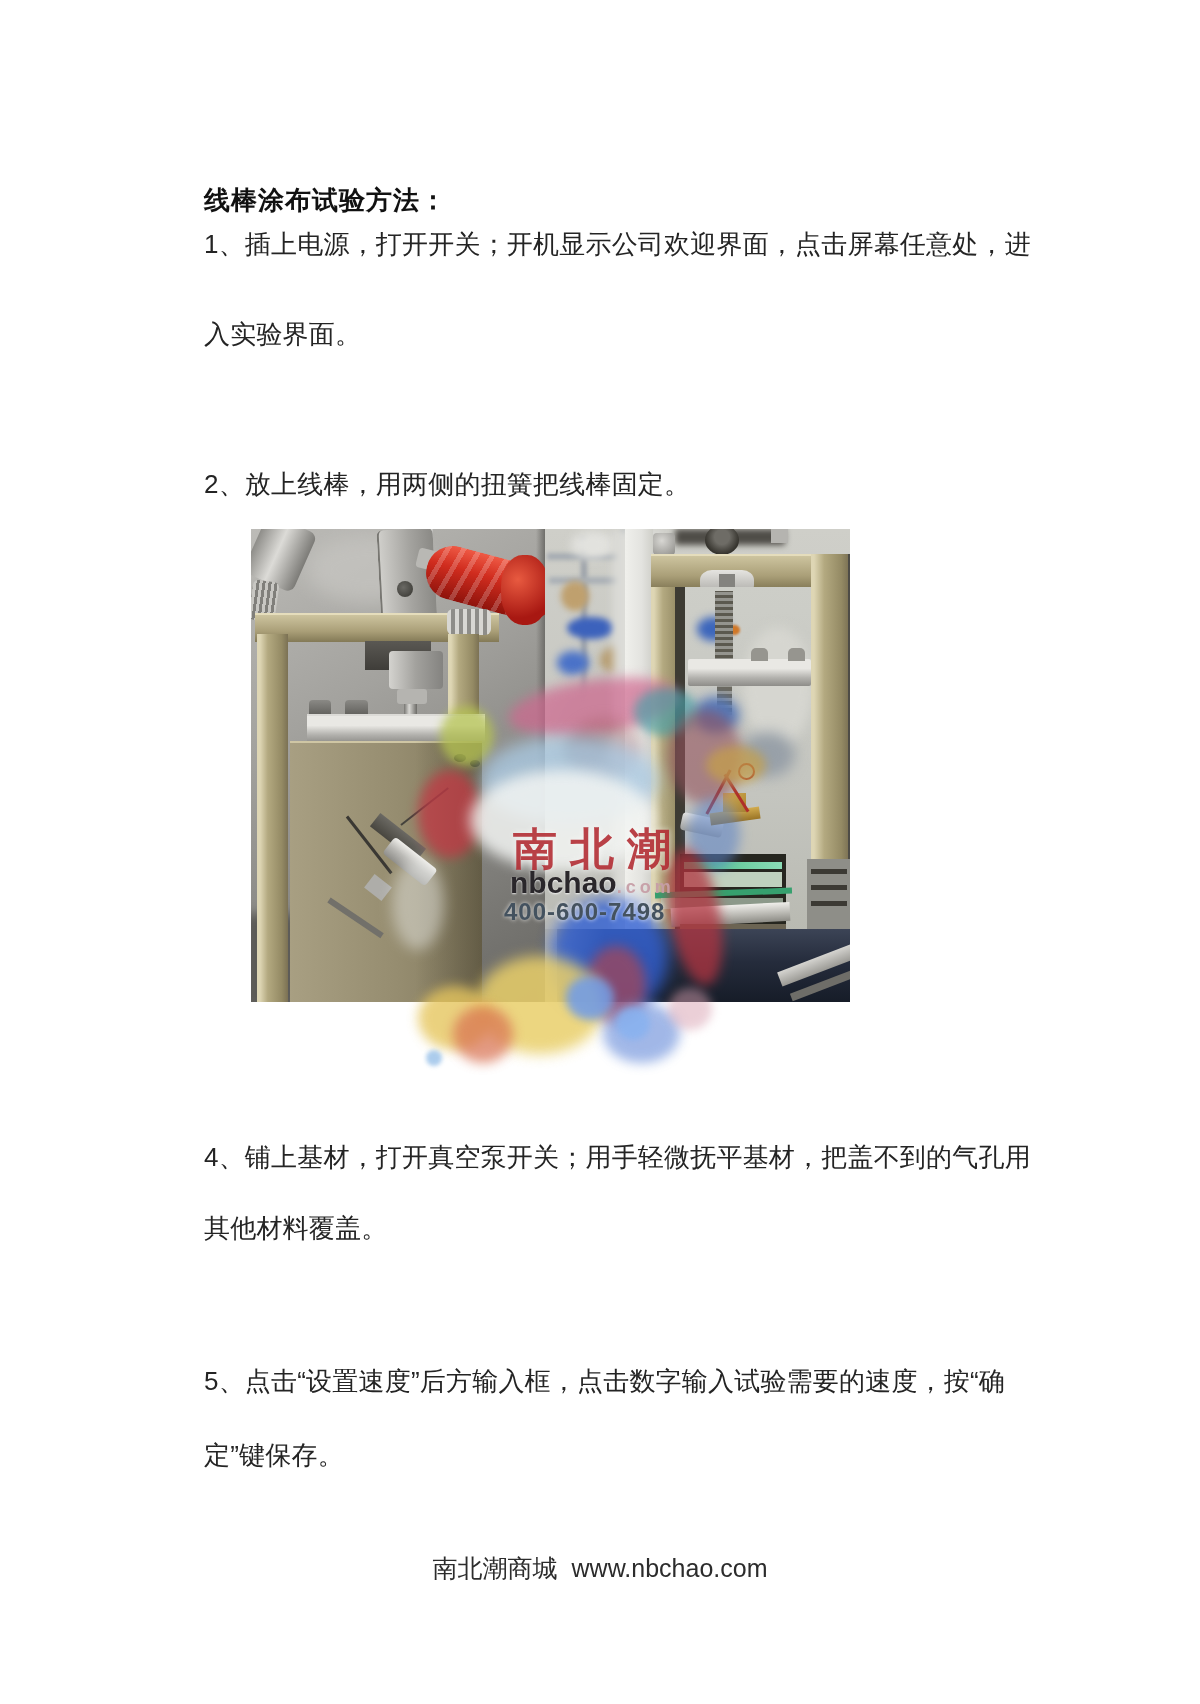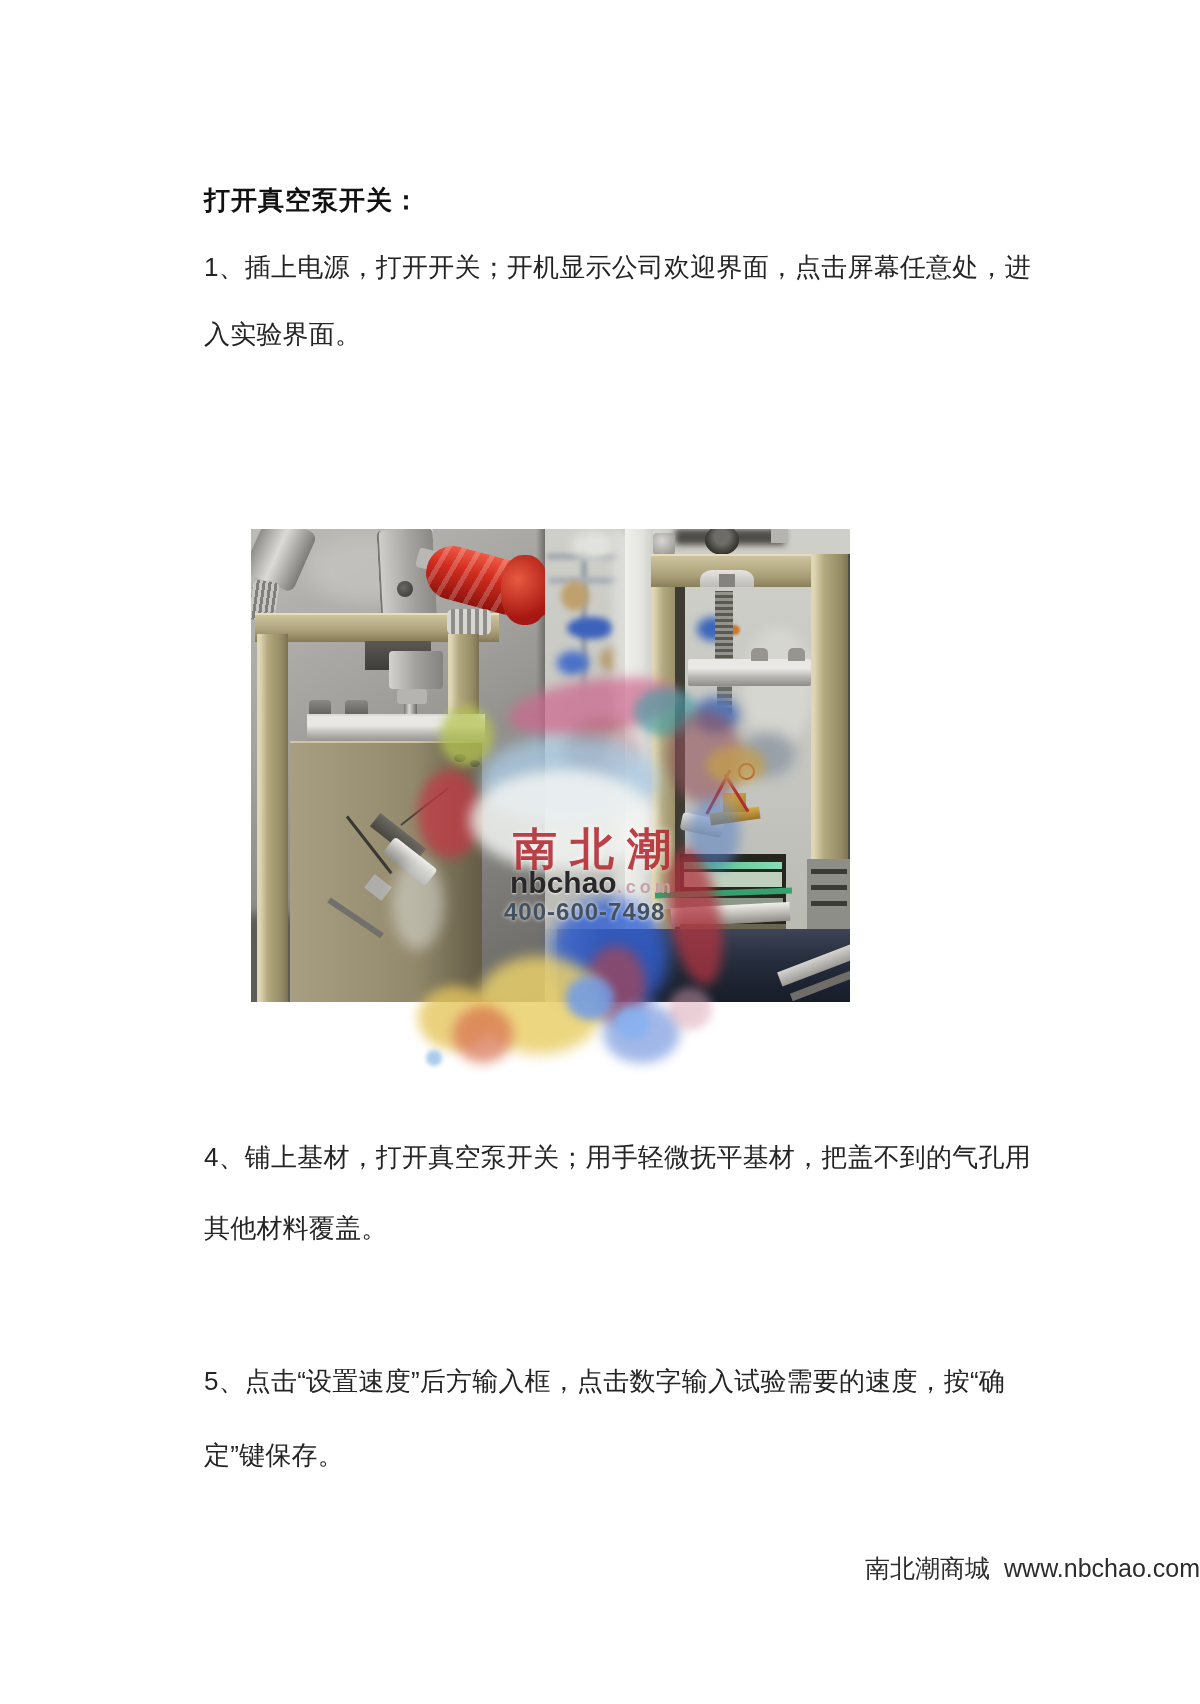--- a/index.html
+++ b/index.html
@@ -2,21 +2,21 @@
 <html><head>
 <meta charset="utf-8">
 <style>
   html,body{margin:0;padding:0;background:#ffffff;}
   .page{position:relative;width:1200px;height:1704px;background:#ffffff;overflow:hidden;
         font-family:"Liberation Sans",sans-serif;}
   .doc-title{position:absolute;left:204px;top:183px;margin:0;font-size:26px;font-weight:bold;
         color:#111111;letter-spacing:1px;white-space:nowrap;}
   .pline{position:absolute;left:204px;margin:0;font-size:26px;line-height:32px;color:#242424;
         white-space:nowrap;letter-spacing:0.2px;}
-  .footer{position:absolute;left:0;top:1552px;width:1200px;margin:0;text-align:right;
+  .footer{position:absolute;left:0;top:1552px;width:1200px;margin:0;text-align:center;
         font-size:25px;color:#2c2c2c;}
   .footer .brand{margin-right:14px;}
   
   .figure{position:absolute;left:251px;top:529px;width:599px;height:473px;}
   .sub{position:absolute;top:0;height:473px;overflow:hidden;}
   .subL{left:0;width:294px;background:linear-gradient(150deg,#bcbbb7 0%,#a3a29e 35%,#8c8b87 60%,#757470 85%,#686763 100%);}
   .subR{left:294px;width:305px;background:linear-gradient(180deg,#cfcfc9 0%,#c5c6c0 55%,#b5b5af 100%);}
   .m{position:absolute;}
   .b{position:absolute;border-radius:50%;}
   .tan{background:linear-gradient(90deg,#ded6b4 0 3px,#b3a980 35%,#948a64 80%,#7b7154);}
@@ -31,24 +31,25 @@
   .wm-site .nm{font-size:30px;color:#2a272b;text-shadow:0 1px 2px rgba(255,255,255,0.8);}
   .wm-site .sfx{font-size:18px;color:rgba(198,158,166,0.95);letter-spacing:4px;}
   .wm-phone{position:absolute;left:84px;top:238px;font-size:24px;font-weight:600;color:#44525f;
         letter-spacing:1px;white-space:nowrap;text-shadow:0 0 4px rgba(255,255,255,0.8);}
 </style>
 </head>
 <body>
 
 <div class="page">
 
-  <h1 class="doc-title">打开真空泵开关：</h1>
+  <h1 class="doc-title">线棒涂布试验方法：</h1>
 
-  <p class="pline" style="top:251px">1、插上电源，打开开关；开机显示公司欢迎界面，点击屏幕任意处，进</p>
+  <p class="pline" style="top:228px">1、插上电源，打开开关；开机显示公司欢迎界面，点击屏幕任意处，进</p>
   <p class="pline" style="top:318px">入实验界面。</p>
+  <p class="pline" style="top:468px">2、放上线棒，用两侧的扭簧把线棒固定。</p>
   <p class="pline" style="top:1141px">4、铺上基材，打开真空泵开关；用手轻微抚平基材，把盖不到的气孔用</p>
   <p class="pline" style="top:1212px">其他材料覆盖。</p>
   <p class="pline" style="top:1365px">5、点击“设置速度”后方输入框，点击数字输入试验需要的速度，按“确</p>
   <p class="pline" style="top:1439px">定”键保存。</p>
 
   <div class="figure">
 
     <div class="sub subL">
       <div class="b" style="left:55px;top:5px;width:130px;height:70px;background:#c8c7c3;filter:blur(10px);opacity:.7;"></div>
       <div class="m" style="left:-8px;top:385px;width:55px;height:95px;background:#5b5a56;filter:blur(6px);"></div>

